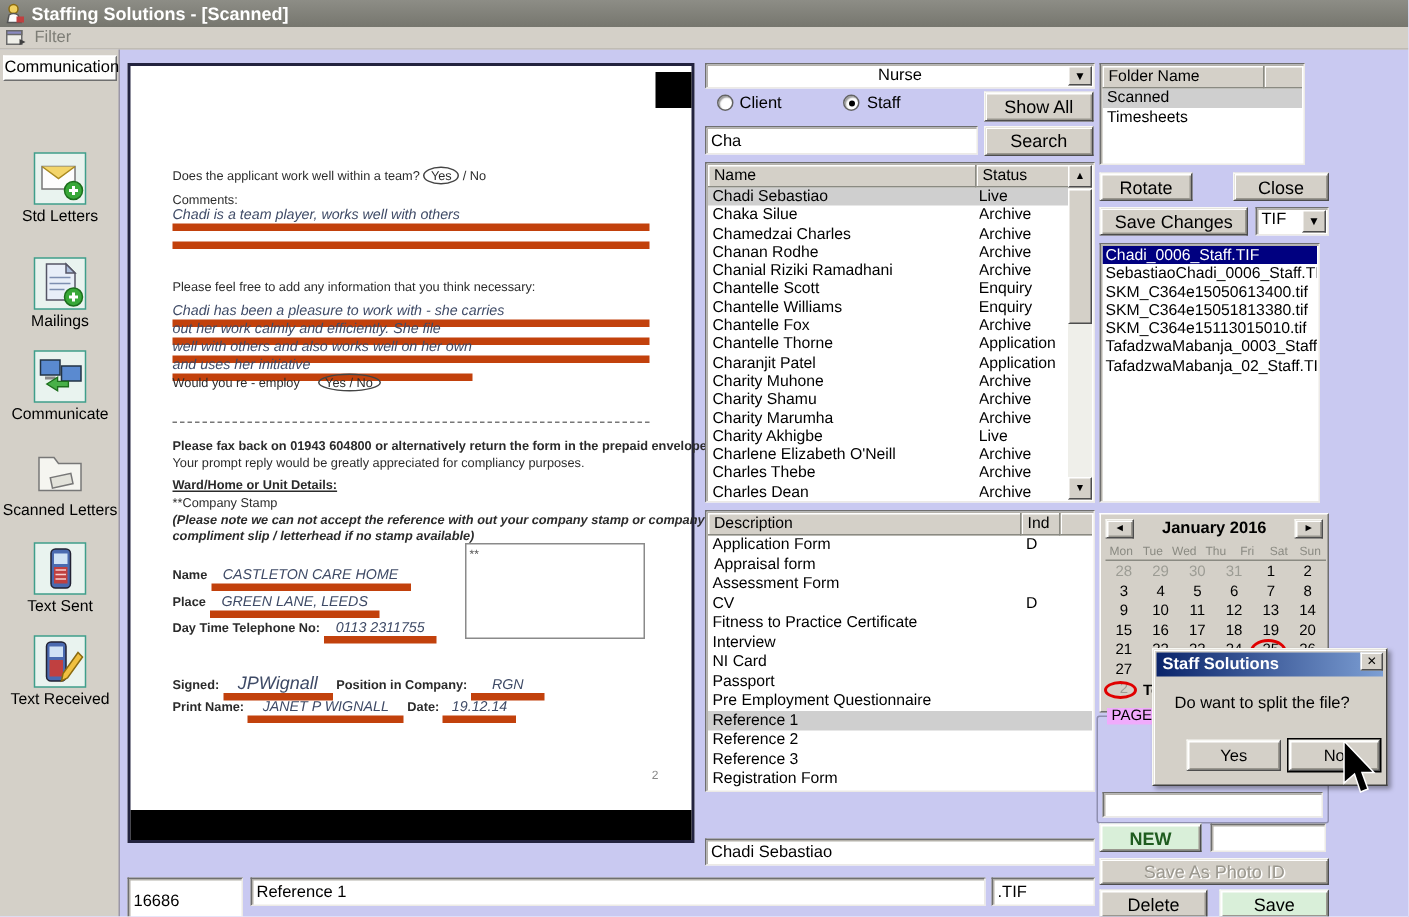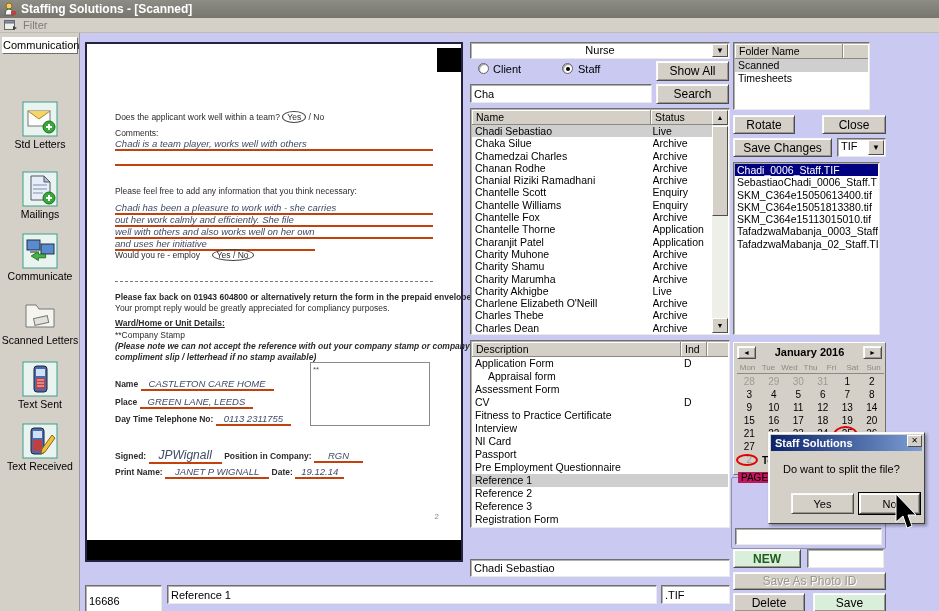--- a/index.html
+++ b/index.html
@@ -50,21 +50,21 @@
   .radio.on::after { content:""; position:absolute; left:2.5px; top:2.5px; width:4px; height:4px; border-radius:50%; background:#000; }
 
   
   .docpanel { position:absolute; left:85px; top:42px; width:378px; height:520px; background:#fff;
     border:2px solid #23233f; }
   .docpanel .blackband { position:absolute; left:0; right:0; bottom:0; height:20px; background:#000; }
   .docpanel .blacksq { position:absolute; right:0; top:4px; width:24px; height:24px; background:#000; }
   .doc-t { position:absolute; font-size:8.5px; color:#2b2b2b; white-space:nowrap; }
   .doc-b { font-weight:bold; }
   .hw { font-style:italic; color:#3e4a66; font-size:9.5px; white-space:nowrap; }
-  .uline { border-bottom:2px solid #c2410c; }
+  .uline { border-bottom:5px solid #c2410c; }
   .circ { border:1px solid #444; border-radius:50%; padding:0 4px; }
   .dashline { position:absolute; left:28px; width:318px; border-top:1px dashed #777; }
   .stampbox { position:absolute; left:223px; top:318px; width:120px; height:64px; border:1px solid #8a8a8a; font-size:8px; padding:2px; color:#555; }
   .pagenum { position:absolute; right:22px; top:468px; font-size:8px; color:#888; }
 
   
   .sb { position:absolute; top:1px; bottom:1px; right:1px; width:16px; background:#efefea; }
   .sb .sb-btn { position:absolute; left:0; width:16px; height:15px; background:#d4d0c8;
     border:1px solid; border-color:#fff #4d4d4d #4d4d4d #fff; font-size:7px; text-align:center; line-height:13px; }
   .sb .sb-thumb { position:absolute; left:0; top:16px; width:16px; height:90px; background:#d4d0c8;
@@ -82,21 +82,21 @@
   .cal-cell { text-align:center; font-size:10px; height:13px; line-height:13px; position:relative; }
   .cal-cell.muted { color:#9c9c94; }
   .cal-cell.circled::after { content:""; position:absolute; left:-2px; top:-1px; width:21px; height:14px;
     border:2px solid #e00000; border-radius:50%; }
   .cal-today { position:absolute; left:2px; top:111px; display:flex; align-items:center; font-weight:bold; font-size:10px; }
   .today-ellipse { display:inline-block; width:22px; height:12px; border:2px solid #e00000; border-radius:50%; margin-right:4px; }
 
   
   .pagegroup { position:absolute; left:731px; top:477px; width:155px; height:72px;
     border:1px solid #8f8fb0; border-radius:2px; }
-  .pagegroup .legend { position:absolute; left:6px; top:-6px; background:#be185d; padding:0 3px; font-size:10px; }
+  .pagegroup .legend { position:absolute; left:6px; top:-6px; background:#f0abfc; padding:0 3px; font-size:10px; }
 
   
   .dialog { position:absolute; left:768px; top:432px; width:157px; height:92px; background:#d4d0c8;
     border:1px solid; border-color:#f8f8f4 #404040 #404040 #f8f8f4; box-shadow:inset 1px 1px 0 #fff, 2px 2px 3px rgba(0,0,0,.35); z-index:50; }
   .dlg-title { position:absolute; left:2px; top:2px; right:2px; height:16px;
     background:linear-gradient(90deg,#0a246a,#7d9fd4); color:#fff; font-weight:bold; font-size:11px;
     display:flex; align-items:center; padding-left:4px; }
   .dlg-x { position:absolute; right:2px; top:2px; width:15px; height:12px; background:#d4d0c8;
     border:1px solid; border-color:#fff #4d4d4d #4d4d4d #fff; font-size:8px; line-height:10px; text-align:center; }
   .dlg-msg { position:absolute; left:14px; top:30px; font-size:11px;text-align:right; }
@@ -380,21 +380,21 @@
       <div class="hc" style="flex:1; border-right:none"></div>
     </div>
     <div class="rows" style="top:16px">
 
         <div class="rowitem" style="height:13px; line-height:13px">
           <span style="width:212px; padding-left:3px; overflow:hidden">Application Form</span>
           <span style="width:26px">D</span>
         </div>
 
         <div class="rowitem" style="height:13px; line-height:13px">
-          <span style="width:212px; padding-left:16px; overflow:hidden">Appraisal form</span>
+          <span style="width:212px; padding-left:4px; overflow:hidden">Appraisal form</span>
           <span style="width:26px"></span>
         </div>
 
         <div class="rowitem" style="height:13px; line-height:13px">
           <span style="width:212px; padding-left:3px; overflow:hidden">Assessment Form</span>
           <span style="width:26px"></span>
         </div>
 
         <div class="rowitem" style="height:13px; line-height:13px">
           <span style="width:212px; padding-left:3px; overflow:hidden">CV</span>

